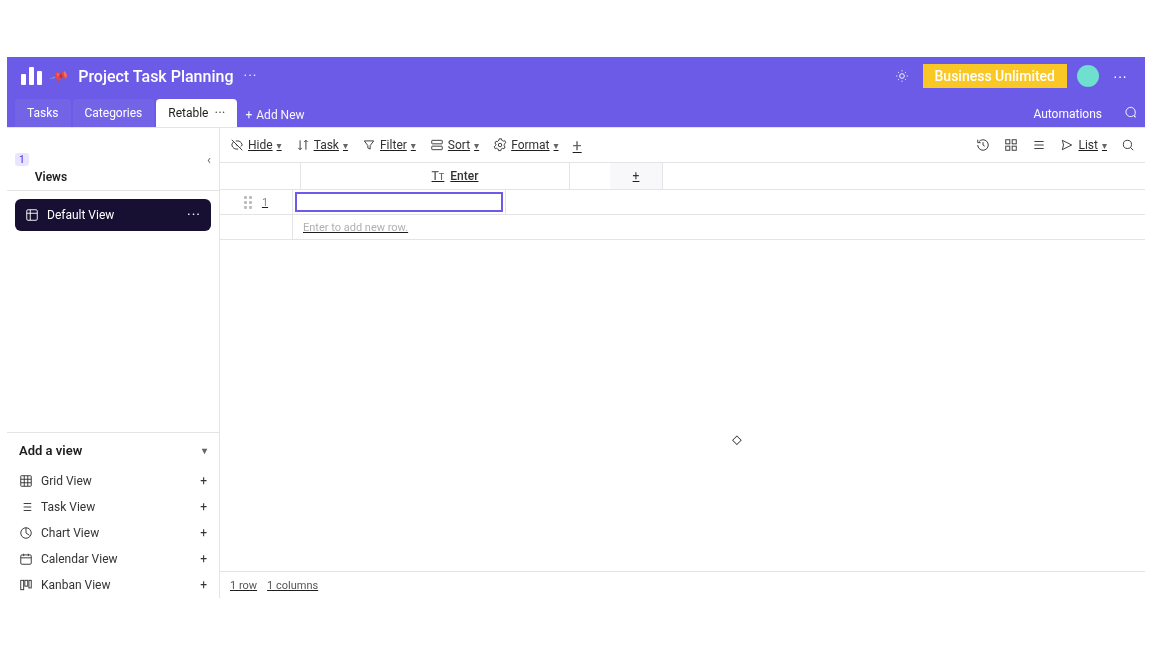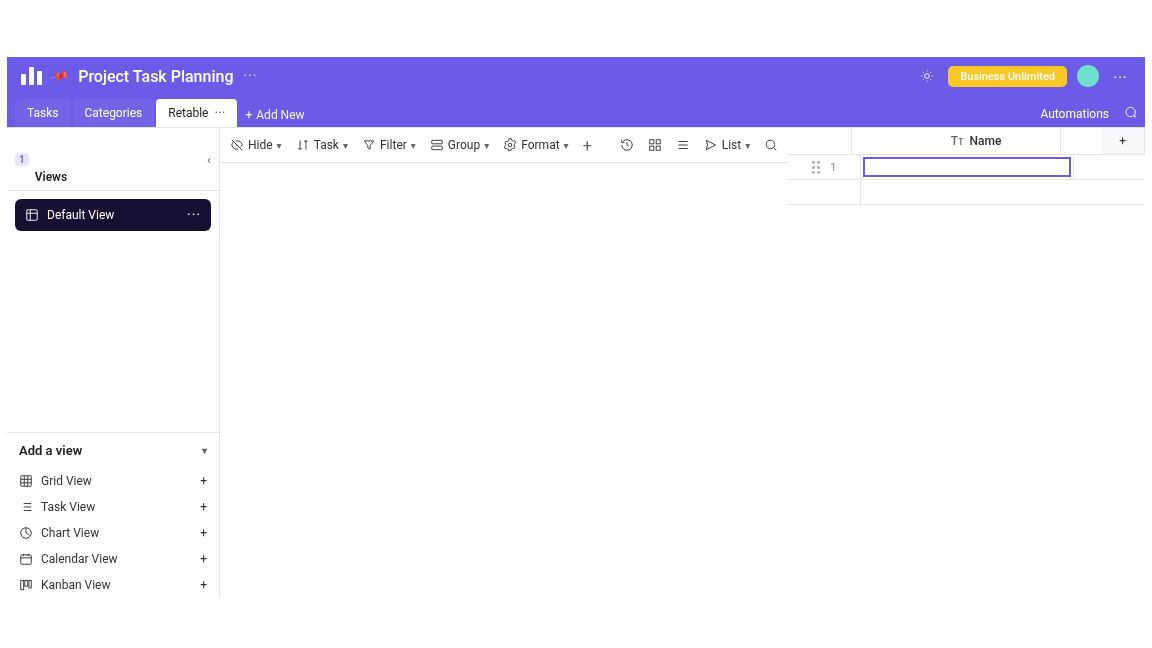--- a/index.html
+++ b/index.html
@@ -19,50 +19,50 @@
   .titlebar{background:var(--brand);height:38px;display:flex;align-items:center;color:var(--text-on-brand);padding:0 14px;gap:10px;}
   .logo{display:flex;gap:3px;align-items:flex-end;height:18px;}
   .logo span{display:block;width:5px;background:#fff;border-radius:1px;}
   .logo span:nth-child(1){height:11px;}
   .logo span:nth-child(2){height:18px;}
   .logo span:nth-child(3){height:14px;}
   .pin-icon{transform:rotate(30deg);font-size:13px;opacity:.9;}
   .proj-title{font-size:16px;font-weight:500;}
   .titlebar .spacer{flex:1;}
   .iconbtn{display:inline-flex;align-items:center;justify-content:center;cursor:pointer;border:none;background:transparent;color:inherit;padding:4px;font-size:14px;}
-  .pill-yellow{background:var(--yellow);color:#fff;padding:4px 12px;border-radius:5px;font-size:11px;font-weight:500;}
+  .pill-yellow{background:var(--yellow);color:#fff;padding:4px 12px;border-radius:0;font-size:14px;font-weight:500;}
   .avatar{width:22px;height:22px;border-radius:50%;background:var(--avatar);display:inline-flex;align-items:center;justify-content:center;font-size:9px;color:#2a4b45;font-weight:600;}
   
   .tabsbar{background:var(--brand);height:32px;display:flex;align-items:flex-end;padding:0 8px;color:var(--text-on-brand);gap:2px;}
   .tab{padding:7px 12px 7px;font-size:12px;border-radius:4px 4px 0 0;cursor:pointer;background:rgba(255,255,255,.06);display:flex;align-items:center;gap:6px;}
   .tab.active{background:var(--tab-active);color:var(--text);}
   .tab-more{color:#555;font-size:14px;line-height:1;}
   .addnew{display:flex;align-items:center;gap:4px;font-size:12px;margin-left:6px;margin-bottom:5px;cursor:pointer;opacity:.95;}
   .tabsbar .spacer{flex:1;}
-  .tabs-right{display:flex;align-items:center;gap:14px;margin-bottom:5px;font-size:12px;}
+  .tabs-right{display:flex;align-items:center;gap:21px;margin-bottom:5px;font-size:12px;}
   
   .body{display:flex;height:470px;border-top:1px solid var(--border);}
   
   .sidebar{width:212px;border-right:1px solid var(--border);display:flex;flex-direction:column;background:#fff;}
   .sb-header{display:flex;align-items:center;padding:6px 8px;border-bottom:1px solid var(--border);font-size:12px;gap:6px;}
   .sb-badge{background:#e9e5ff;color:var(--brand);border-radius:3px;padding:1px 4px;font-size:10px;font-weight:600;}
   .sb-header .spacer{flex:1;}
   .chev{font-size:13px;color:#666;cursor:pointer;}
   .sb-body{padding:8px;flex:0 0 auto;}
   .view-pill{background:var(--sidebar-pill);color:#fff;border-radius:6px;padding:8px 10px;font-size:12px;display:flex;align-items:center;gap:8px;text-align:center;}
   .view-pill .spacer{flex:1;}
   .dots{color:#fff;font-size:14px;letter-spacing:1px;cursor:pointer;}
   .sb-spacer{flex:1;}
   .sb-addview{border-top:1px solid var(--border);margin-top:48px;}
   .sb-addview-header{display:flex;align-items:center;padding:10px 12px;font-size:13px;font-weight:600;}
   .sb-addview-header .spacer{flex:1;}
   .sb-viewrow{display:flex;align-items:center;padding:6px 12px;font-size:12px;color:#333;cursor:pointer;gap:8px;}
   .sb-viewrow .spacer{flex:1;}
   
-  .main{flex:1;display:flex;min-width:0;}
+  .main{flex:1;display:flex;flex-direction:column;min-width:0;text-decoration:underline;}
   .toolbar{height:34px;border-bottom:1px solid var(--border);display:flex;align-items:center;padding:0 10px;gap:14px;font-size:12px;color:#333;}
   .tb-item{display:inline-flex;align-items:center;gap:4px;cursor:pointer;}
   .toolbar .spacer{flex:1;}
   .chev-down{font-size:10px;color:#666;}
   
   .gridwrap{flex:1;overflow:auto;position:relative;background:#fff;}
   .ghead{display:flex;border-bottom:1px solid var(--border);height:26px;align-items:stretch;gap:40px;}
   .ghead-cell{border-right:1px solid var(--border);display:flex;align-items:center;justify-content:flex-start;padding:0 10px;font-size:12px;color:#333;background:#fff;}
   .ghead-rownum{width:60px;justify-content:center;}
   .ghead-name{width:208px;justify-content:center;gap:6px;font-weight:500;}
@@ -234,21 +234,21 @@
                 <path d="M4 5h16l-6 8v6l-4-2v-4z"></path>
               </svg>
           <span>Filter</span>
               <span class="chev-down">▾</span>
         </span>
         <span class="tb-item">
           <svg class="ic" viewBox="0 0 24 24">
                 <rect x="3" y="4" width="18" height="6" rx="1"></rect>
                 <rect x="3" y="14" width="18" height="6" rx="1"></rect>
               </svg>
-          <span>Group</span>
+          <span>Sort</span>
               <span class="chev-down">▾</span>
         </span>
         <span class="tb-item">
           <svg class="ic" viewBox="0 0 24 24">
                 <circle cx="12" cy="12" r="3"></circle>
                 <path d="M19 12a7 7 0 01-.2 1.6l2 1.5-2 3.4-2.3-.9a7 7 0 01-2.8 1.6l-.3 2.4h-4l-.3-2.4a7 7 0 01-2.8-1.6l-2.3.9-2-3.4 2-1.5A7 7 0 015 12a7 7 0 01.2-1.6l-2-1.5 2-3.4 2.3.9A7 7 0 0110.3 3.8L10.6 1.4h4l.3 2.4a7 7 0 012.8 1.6l2.3-.9 2 3.4-2 1.5A7 7 0 0119 12z"></path>
               </svg>
           <span>Format</span>
               <span class="chev-down">▾</span>
         </span>
@@ -286,21 +286,21 @@
                 <path d="M21 21l-5-5"></path>
               </svg>
         </span>
       </div>
 
       <div class="gridwrap">
         <div class="ghead">
           <div class="ghead-cell ghead-rownum"></div>
           <div class="ghead-cell ghead-name">
             <span class="small-ic">Tᴛ</span>
-            <span>Name</span>
+            <span>Enter</span>
           </div>
           <div class="ghead-cell ghead-add">+</div>
         </div>
 
         <div class="grow">
           <div class="gcell rownum">
             <span class="draghandle">
                   <span></span>
                   <span></span>
                   <span></span>
@@ -310,22 +310,27 @@
                 </span>
             <span>1</span>
           </div>
           <div class="gcell name">
             <input type="text" value="" style="">
           </div>
         </div>
 
         <div class="grow addrow">
           <div class="gcell rownum" style="border-right:1px solid var(--border);"></div>
+          <div class="gcell name">Enter to add new row.</div>
         </div>
 
         <span class="cursor-pointer">⬦</span>
       </div>
 
+      <div class="statusbar">
+        <span>1 row</span>
+        <span>1 columns</span>
+      </div>
     </div>
 
   </div>
  </div>
 </div>
 
 </body></html>

